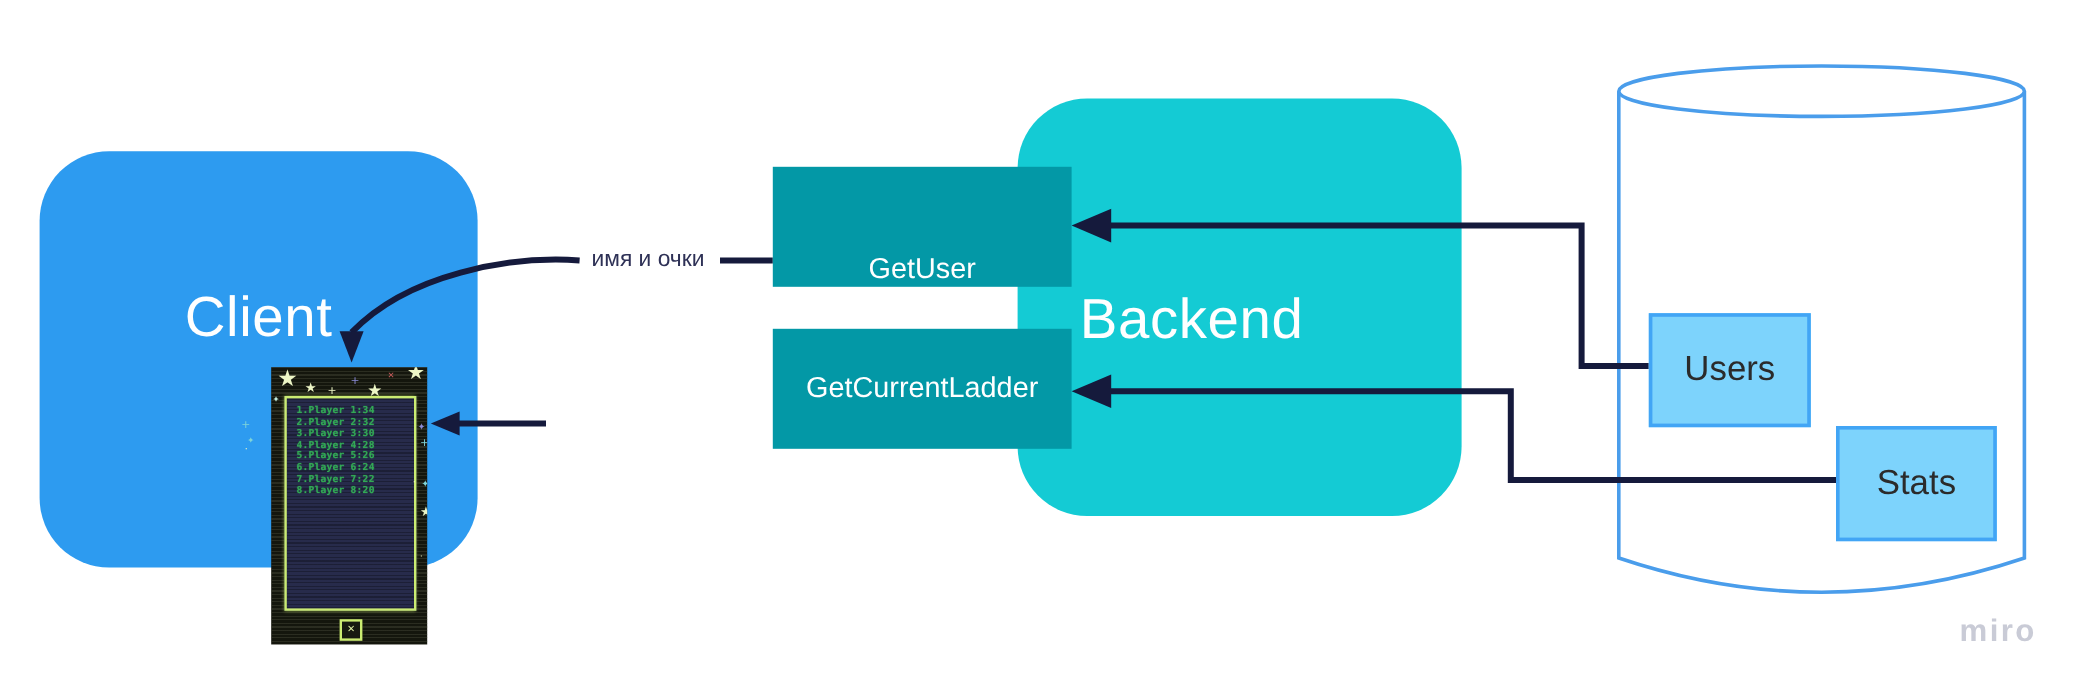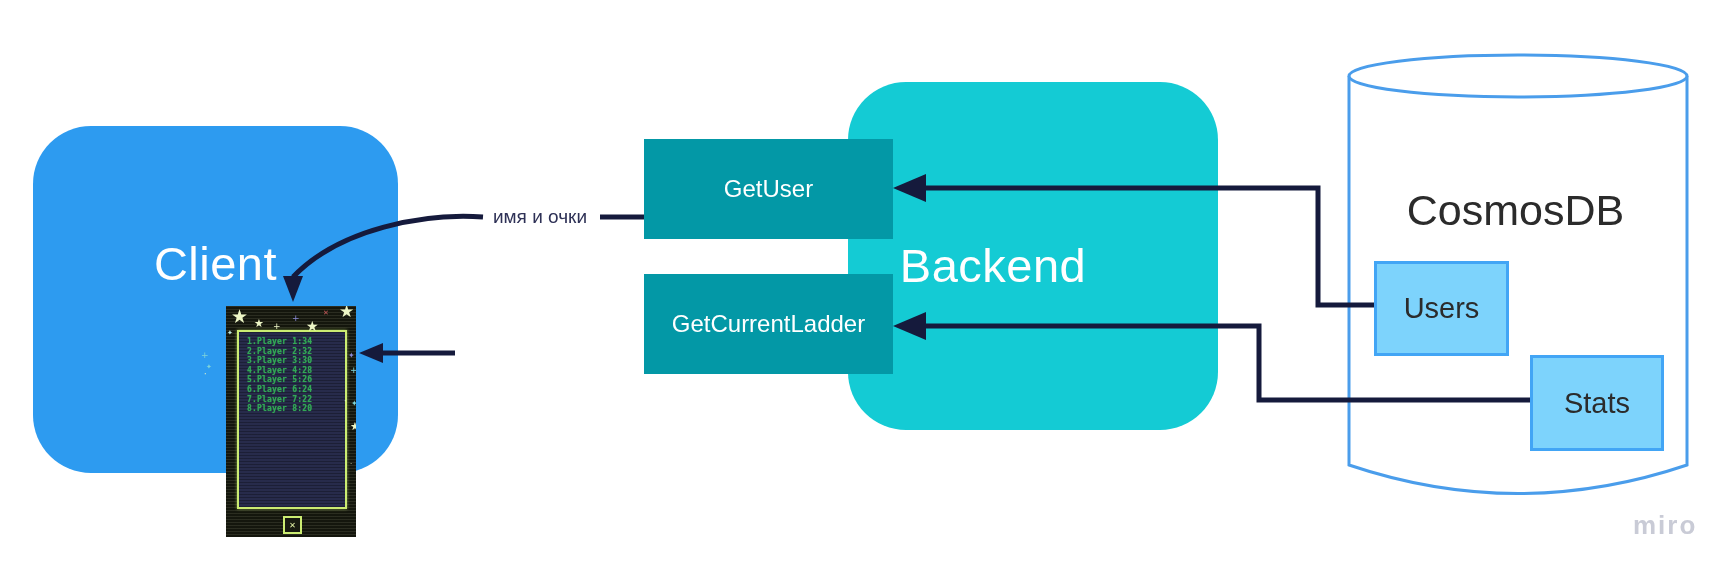--- a/index.html
+++ b/index.html
@@ -12,21 +12,21 @@
   .client{left:33px;top:93px;width:365px;height:347px;background:#2D9BF0;margin-top:33px;}
   .client .shape-label{transform:translateY(-36px);}
   .backend{left:848px;top:82px;width:370px;height:348px;background:#14CBD4;}
   .backend .shape-label{transform:translate(-40px,9px);}
   .shape-label{color:#ffffff;font-size:47px;letter-spacing:.5px;}
   
   .endpoint{
     position:absolute;left:644px;width:249px;height:100px;background:#0398A6;z-index:8;
     display:flex;align-items:center;justify-content:center;color:#fff;font-size:24px;
   }
-  .ep-getuser{top:139px;}
+  .ep-getuser{top:139px;align-items:flex-end;}
   .ep-getladder{top:274px;text-align:center;}
   
   .db-box{
     position:absolute;background:#7dd3fc;border:3px solid #42A5F5;z-index:8;
     display:flex;align-items:center;justify-content:center;color:#2B2B2B;font-size:29px;
   }
   .db-users{left:1374px;top:261px;width:129px;height:89px;}
   .db-stats{left:1530px;top:355px;width:128px;height:90px;}
   .cosmos-title{position:absolute;left:1358px;top:186px;width:315px;text-align:center;
     font-size:43px;color:#2B2B2B;z-index:9;}
@@ -113,21 +113,20 @@
     </g>
   </svg>
 
   <div class="endpoint ep-getuser">
     <span>GetUser</span>
   </div>
   <div class="endpoint ep-getladder">
     <span>GetCurrentLadder</span>
   </div>
 
-  <div class="cosmos-title">CosmosDB</div>
   <div class="db-box db-users">
     <span>Users</span>
   </div>
   <div class="db-box db-stats">
     <span>Stats</span>
   </div>
 
   <div class="edge-label lbl-name">имя и очки</div>
 
   <div class="game">

